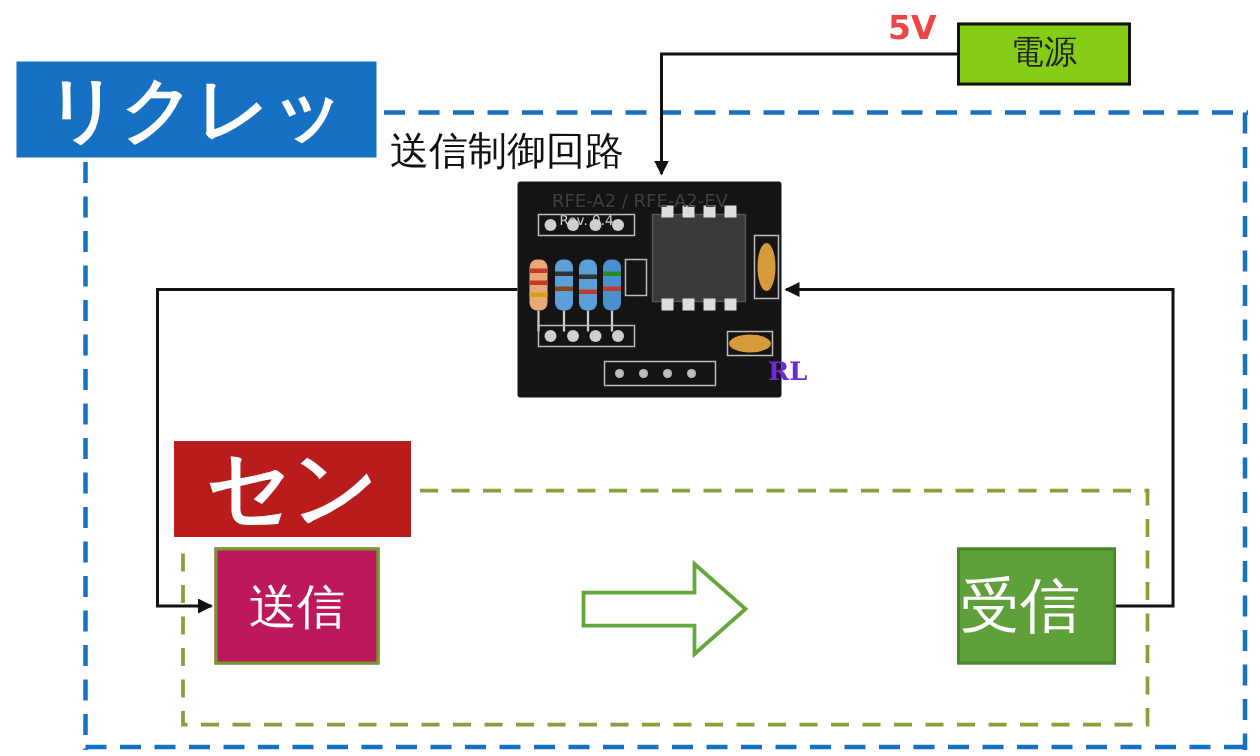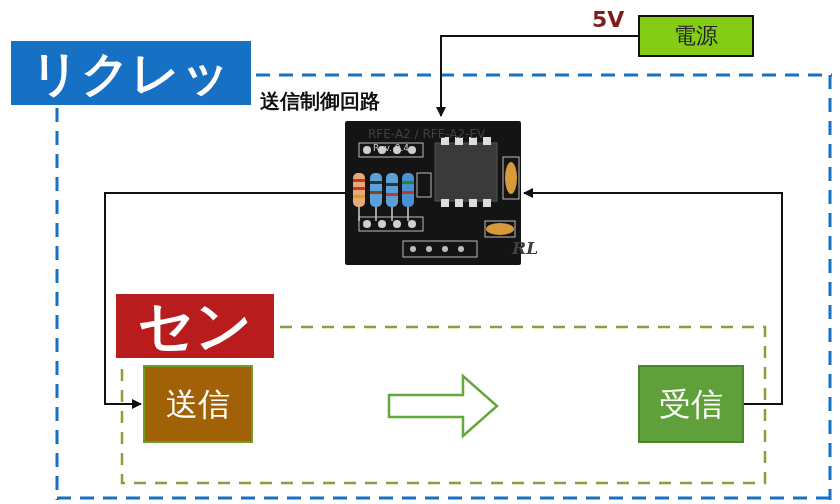--- a/index.html
+++ b/index.html
@@ -3,36 +3,36 @@
 <meta charset="utf-8">
 <style>
   html, body { margin: 0; padding: 0; background: #ffffff; }
   body { width: 840px; height: 504px; position: relative; overflow: hidden;
          font-family: "DejaVu Sans", sans-serif; }
   .abs { position: absolute; }
   svg.lines { position: absolute; left: 0; top: 0; }
 
   .recl-label { left: 11px; top: 41px; width: 240px; height: 64px; background: #1670c4;
     color: #ffffff; font-weight: bold; font-size: 48px; line-height: 64px; text-align: center; letter-spacing: 1px; }
-  .ctrl-label { left: 260px; top: 86px; font-weight: bold; font-size: 20px; color: #111; line-height: 30px; text-align: right; }
-  .v5-label { left: 592px; top: 8px; color: #7f1d1d; font-weight: bold; font-size: 22px; line-height: 24px; }
+  .ctrl-label { left: 260px; top: 86px; font-weight: normal; font-size: 26px; color: #111; line-height: 30px; text-align: right; }
+  .v5-label { left: 592px; top: 8px; color: #ef4444; font-weight: bold; font-size: 22px; line-height: 24px; }
   .power-box { left: 638px; top: 15px; width: 116px; height: 42px; border: 2px solid #111; background: #84cc16;
     box-sizing: border-box; font-size: 22px; line-height: 38px; text-align: center; color: #222; }
 
   .sensor-label { left: 116px; top: 294px; width: 158px; height: 64px; background: #b91c1c;
     color: #ffffff; font-weight: bold; font-size: 56px; line-height: 64px; text-align: center; }
-  .tx-box { left: 143px; top: 365px; width: 110px; height: 78px; background: #a16207; border: 2px solid #6e9e2a;
+  .tx-box { left: 143px; top: 365px; width: 110px; height: 78px; background: #be185d; border: 2px solid #6e9e2a;
     box-sizing: border-box; color: #fff; font-size: 32px; line-height: 74px; text-align: center; }
   .rx-box { left: 638px; top: 365px; width: 106px; height: 78px; background: #5fa03a; border: 2px solid #4a862c;
-    box-sizing: border-box; color: #fff; font-size: 32px; line-height: 74px; text-align: center; }
+    box-sizing: border-box; color: #fff; font-size: 40px; line-height: 74px; text-align: left; }
 
   .pcb { left: 345px; top: 121px; width: 176px; height: 144px; background: #141414; border-radius: 2px; }
   .pcb-title { left: 368px; top: 127px; color: #404040; font-size: 12px; font-family: "DejaVu Sans", sans-serif; }
   .pcb-rev { left: 373px; top: 143px; color: #d0d0d0; font-size: 9px; text-align: center; }
-  .pcb-logo { left: 512px; top: 238px; color: #404040; font-size: 17px; font-weight: bold; font-style: italic; font-family: "DejaVu Serif", serif; }
+  .pcb-logo { left: 512px; top: 238px; color: #6d28d9; font-size: 17px; font-weight: bold; font-family: "DejaVu Serif", serif; }
 </style>
 </head>
 <body>
 
 <svg class="lines" width="840" height="504">
   <defs>
     <marker id="ah" markerWidth="10" markerHeight="10" refX="9" refY="5" orient="auto" markerUnits="userSpaceOnUse">
       <path d="M0,0 L10,5 L0,10 z" fill="#111"></path>
     </marker>
   </defs>

